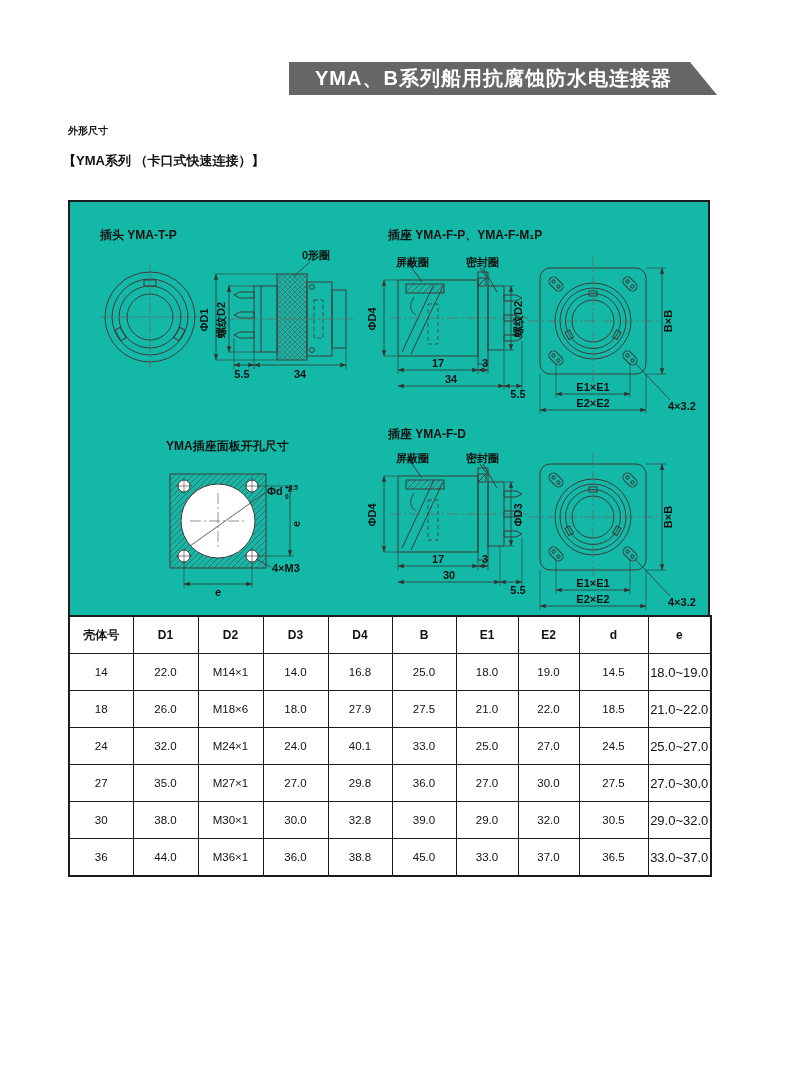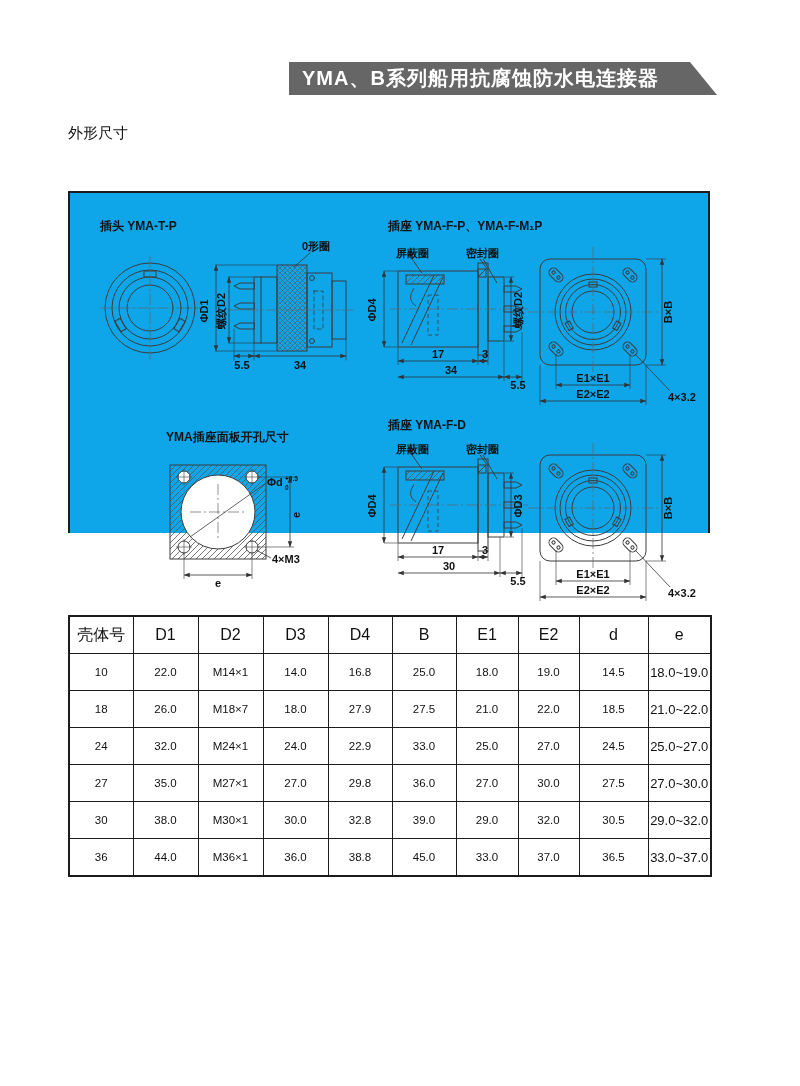--- a/index.html
+++ b/index.html
@@ -1,49 +1,50 @@
 <!DOCTYPE html>
 <html><head>
 <meta charset="utf-8">
 <style>
   html,body{margin:0;padding:0;background:#fff;}
   .page{position:relative;width:800px;height:1086px;background:#ffffff;overflow:hidden;
         font-family:"Liberation Sans","DejaVu Sans",sans-serif;color:#111;}
   .banner{position:absolute;left:289px;top:62px;width:428px;height:33px;background:#666666;color:#ffffff;
           clip-path:polygon(0 0,calc(100% - 27px) 0,100% 100%,0 100%);
-          display:flex;align-items:center;padding-left:13px;box-sizing:border-box;
+          display:flex;align-items:center;padding-left:26px;box-sizing:border-box;
           font-weight:bold;font-size:20px;letter-spacing:1px;white-space:nowrap;}
-  .section-title{position:absolute;left:68px;top:124px;font-size:15px;font-weight:normal;}
+  .section-title{position:absolute;left:68px;top:124px;font-size:10px;font-weight:bold;}
   .sub-title{position:absolute;left:63px;top:152px;font-size:13px;font-weight:bold;}
-  .draw-box{position:absolute;left:68px;top:191px;width:642px;height:342px;box-sizing:border-box;
-            border:2px solid #1c1c1c;border-bottom:none;background:#0ea5e9;}
+  .draw-box{position:absolute;left:68px;top:200px;width:642px;height:415px;box-sizing:border-box;
+            border:2px solid #1c1c1c;border-bottom:none;background:#14b8a6;}
   .draw-box svg{display:block;}
   svg text{fill:#111;font-family:"Liberation Sans","DejaVu Sans",sans-serif;}
   .t-title{font-size:12px;font-weight:bold;}
   .t-label{font-size:11px;font-weight:bold;}
   .t-dim{font-size:11px;font-weight:bold;}
   .t-small{font-size:6.5px;font-weight:bold;}
   .dim-table{position:absolute;left:68px;top:615px;width:642px;border-collapse:collapse;table-layout:fixed;
              border:2px solid #1c1c1c;font-size:11.5px;}
   .dim-table th,.dim-table td{border:1px solid #1c1c1c;text-align:center;vertical-align:middle;
              height:36px;padding:0;overflow:hidden;white-space:nowrap;}
-  .dim-table th{font-weight:normal;font-size:16px;margin-left:20px;}
+  .dim-table th{font-weight:bold;font-size:12px;margin-left:20px;}
   .dim-table td{font-weight:normal;}
   .dim-table td:last-child{font-size:13px;}
 </style>
 </head>
 <body>
 
 <div class="page">
 
   <div class="banner">
     <span>YMA、B系列船用抗腐蚀防水电连接器</span>
   </div>
 
   <div class="section-title">外形尺寸</div>
+  <div class="sub-title">【YMA系列 （卡口式快速连接）】</div>
 
   <div class="draw-box">
     <svg width="638" height="411" viewBox="0 0 638 411">
       <defs>
         <pattern id="xh" width="5" height="5" patternUnits="userSpaceOnUse">
           <path d="M0 5 L5 0 M0 0 L5 5" stroke="#555" stroke-width="0.6" fill="none"></path>
         </pattern>
         <pattern id="dh" width="6" height="6" patternUnits="userSpaceOnUse">
           <path d="M0 6 L6 0" stroke="#555" stroke-width="0.8" fill="none"></path>
         </pattern>
@@ -332,49 +333,49 @@
         <th>D4</th>
         <th>B</th>
         <th>E1</th>
         <th>E2</th>
         <th>d</th>
         <th>e</th>
       </tr>
     </thead>
     <tbody>
         <tr>
-          <td>10</td>
+          <td>14</td>
           <td>22.0</td>
           <td>M14×1</td>
           <td>14.0</td>
           <td>16.8</td>
           <td>25.0</td>
           <td>18.0</td>
           <td>19.0</td>
           <td>14.5</td>
           <td>18.0~19.0</td>
         </tr>
         <tr>
           <td>18</td>
           <td>26.0</td>
-          <td>M18×7</td>
+          <td>M18×6</td>
           <td>18.0</td>
           <td>27.9</td>
           <td>27.5</td>
           <td>21.0</td>
           <td>22.0</td>
           <td>18.5</td>
           <td>21.0~22.0</td>
         </tr>
         <tr>
           <td>24</td>
           <td>32.0</td>
           <td>M24×1</td>
           <td>24.0</td>
-          <td>22.9</td>
+          <td>40.1</td>
           <td>33.0</td>
           <td>25.0</td>
           <td>27.0</td>
           <td>24.5</td>
           <td>25.0~27.0</td>
         </tr>
         <tr>
           <td>27</td>
           <td>35.0</td>
           <td>M27×1</td>

